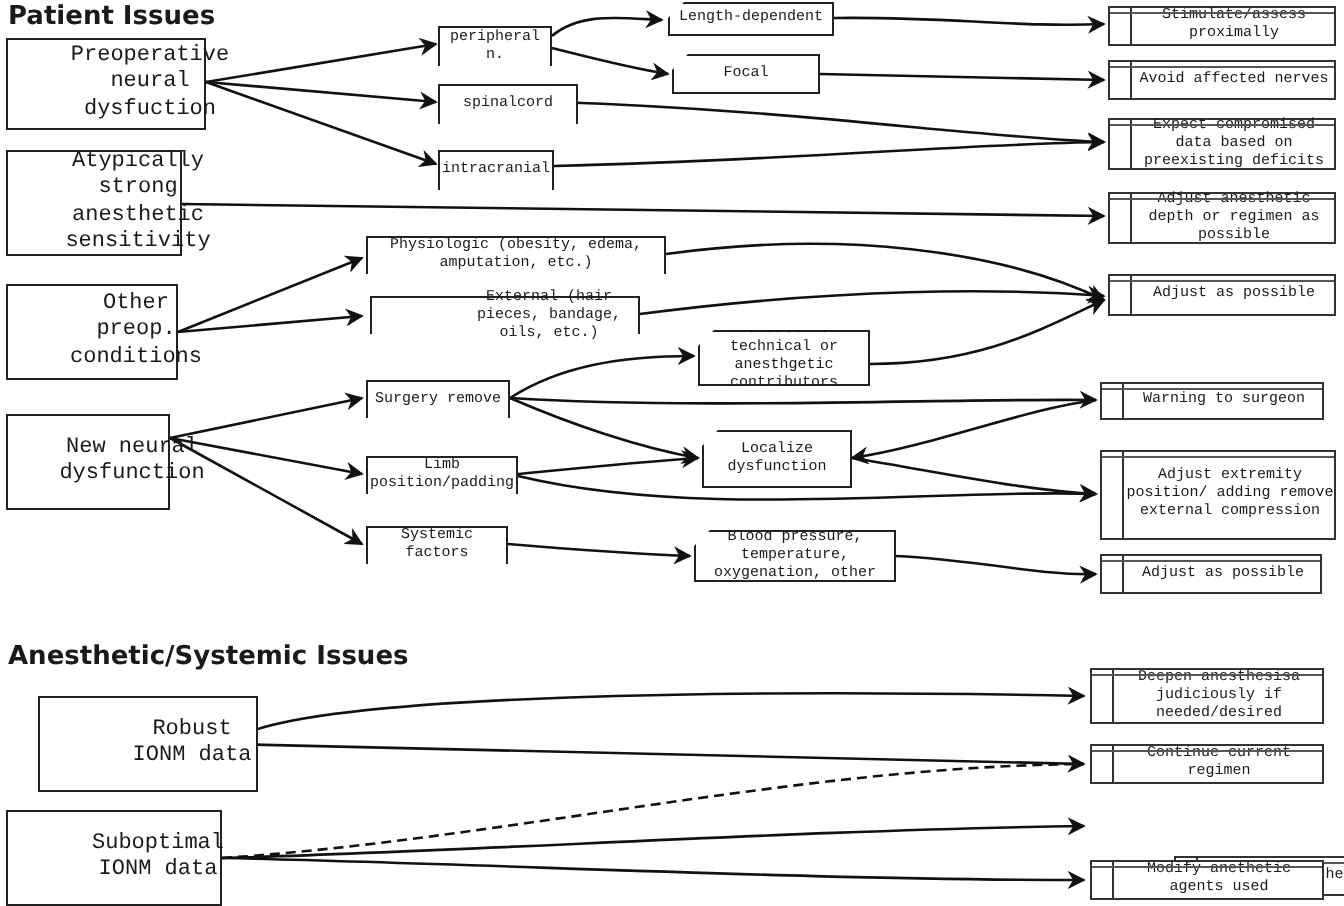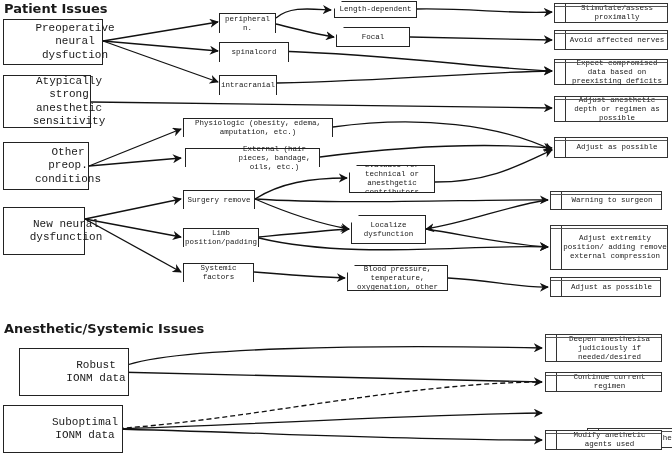--- a/index.html
+++ b/index.html
@@ -66,21 +66,21 @@
 </svg>
 
 <div class="heading" style="left:4px;top:1px;">Patient Issues</div>
 <div class="heading" style="left:4px;top:321px;">Anesthetic/Systemic Issues</div>
 
 <div class="box src" style="left:3px;top:19px;width:100px;height:46px;">Preoperative neural dysfuction</div>
 <div class="box src" style="left:3px;top:75px;width:88px;height:53px;">Atypically strong anesthetic sensitivity</div>
 <div class="box src" style="left:3px;top:142px;width:86px;height:48px;">Other preop. conditions</div>
 <div class="box src" style="left:3px;top:207px;width:82px;height:48px;">New neural dysfunction</div>
 <div class="box src" style="left:3px;top:348px;width:110px;height:48px;margin-left:16px;">Robust IONM data</div>
-<div class="box src" style="left:3px;top:405px;width:120px;height:48px;">Suboptimal IONM data</div>
+<div class="box src" style="left:3px;top:405px;width:108px;height:48px;">Suboptimal IONM data</div>
 
 <div class="box doc" style="left:219px;top:13px;width:57px;height:20px;">peripheral n.</div>
 <div class="box doc" style="left:219px;top:42px;width:70px;height:20px;">spinalcord</div>
 <div class="box doc" style="left:219px;top:75px;width:58px;height:20px;">intracranial</div>
 <div class="box mid clip" style="left:334px;top:1px;width:83px;height:17px;">Length-dependent</div>
 <div class="box mid clip" style="left:336px;top:27px;width:74px;height:20px;">Focal</div>
 <div class="box doc" style="left:183px;top:118px;width:150px;height:19px;">Physiologic (obesity, edema, amputation, etc.)</div>
 <div class="box doc" style="left:185px;top:148px;width:135px;height:19px;padding-left:44px;">External (hair pieces, bandage, oils, etc.)</div>
 <div class="box doc" style="left:183px;top:190px;width:72px;height:19px;">Surgery remove</div>
 <div class="box doc" style="left:183px;top:228px;width:76px;height:19px;">Limb position/padding</div>

